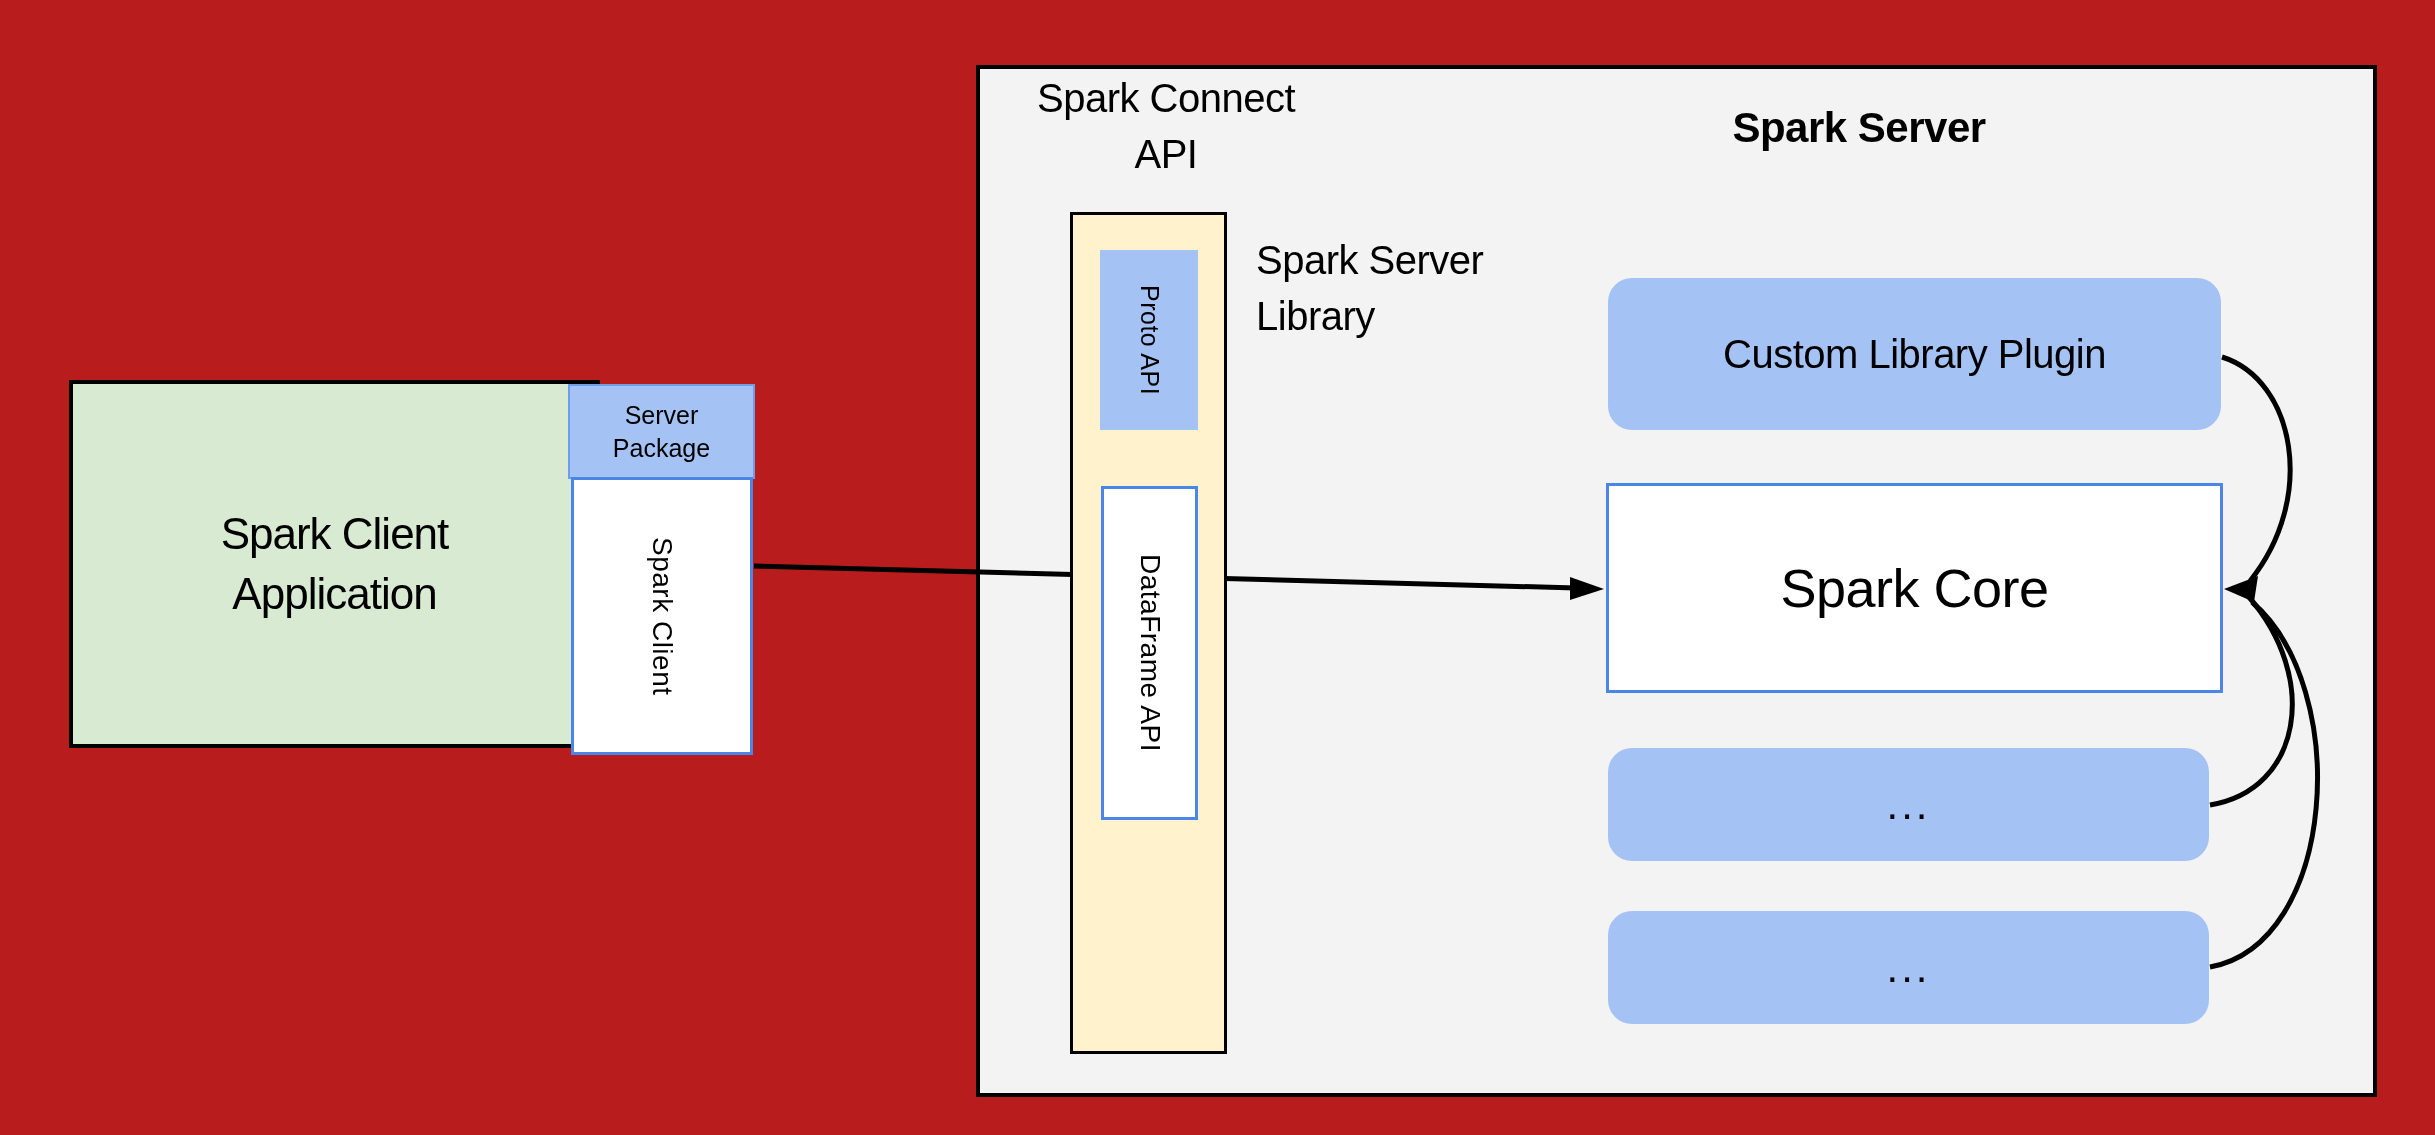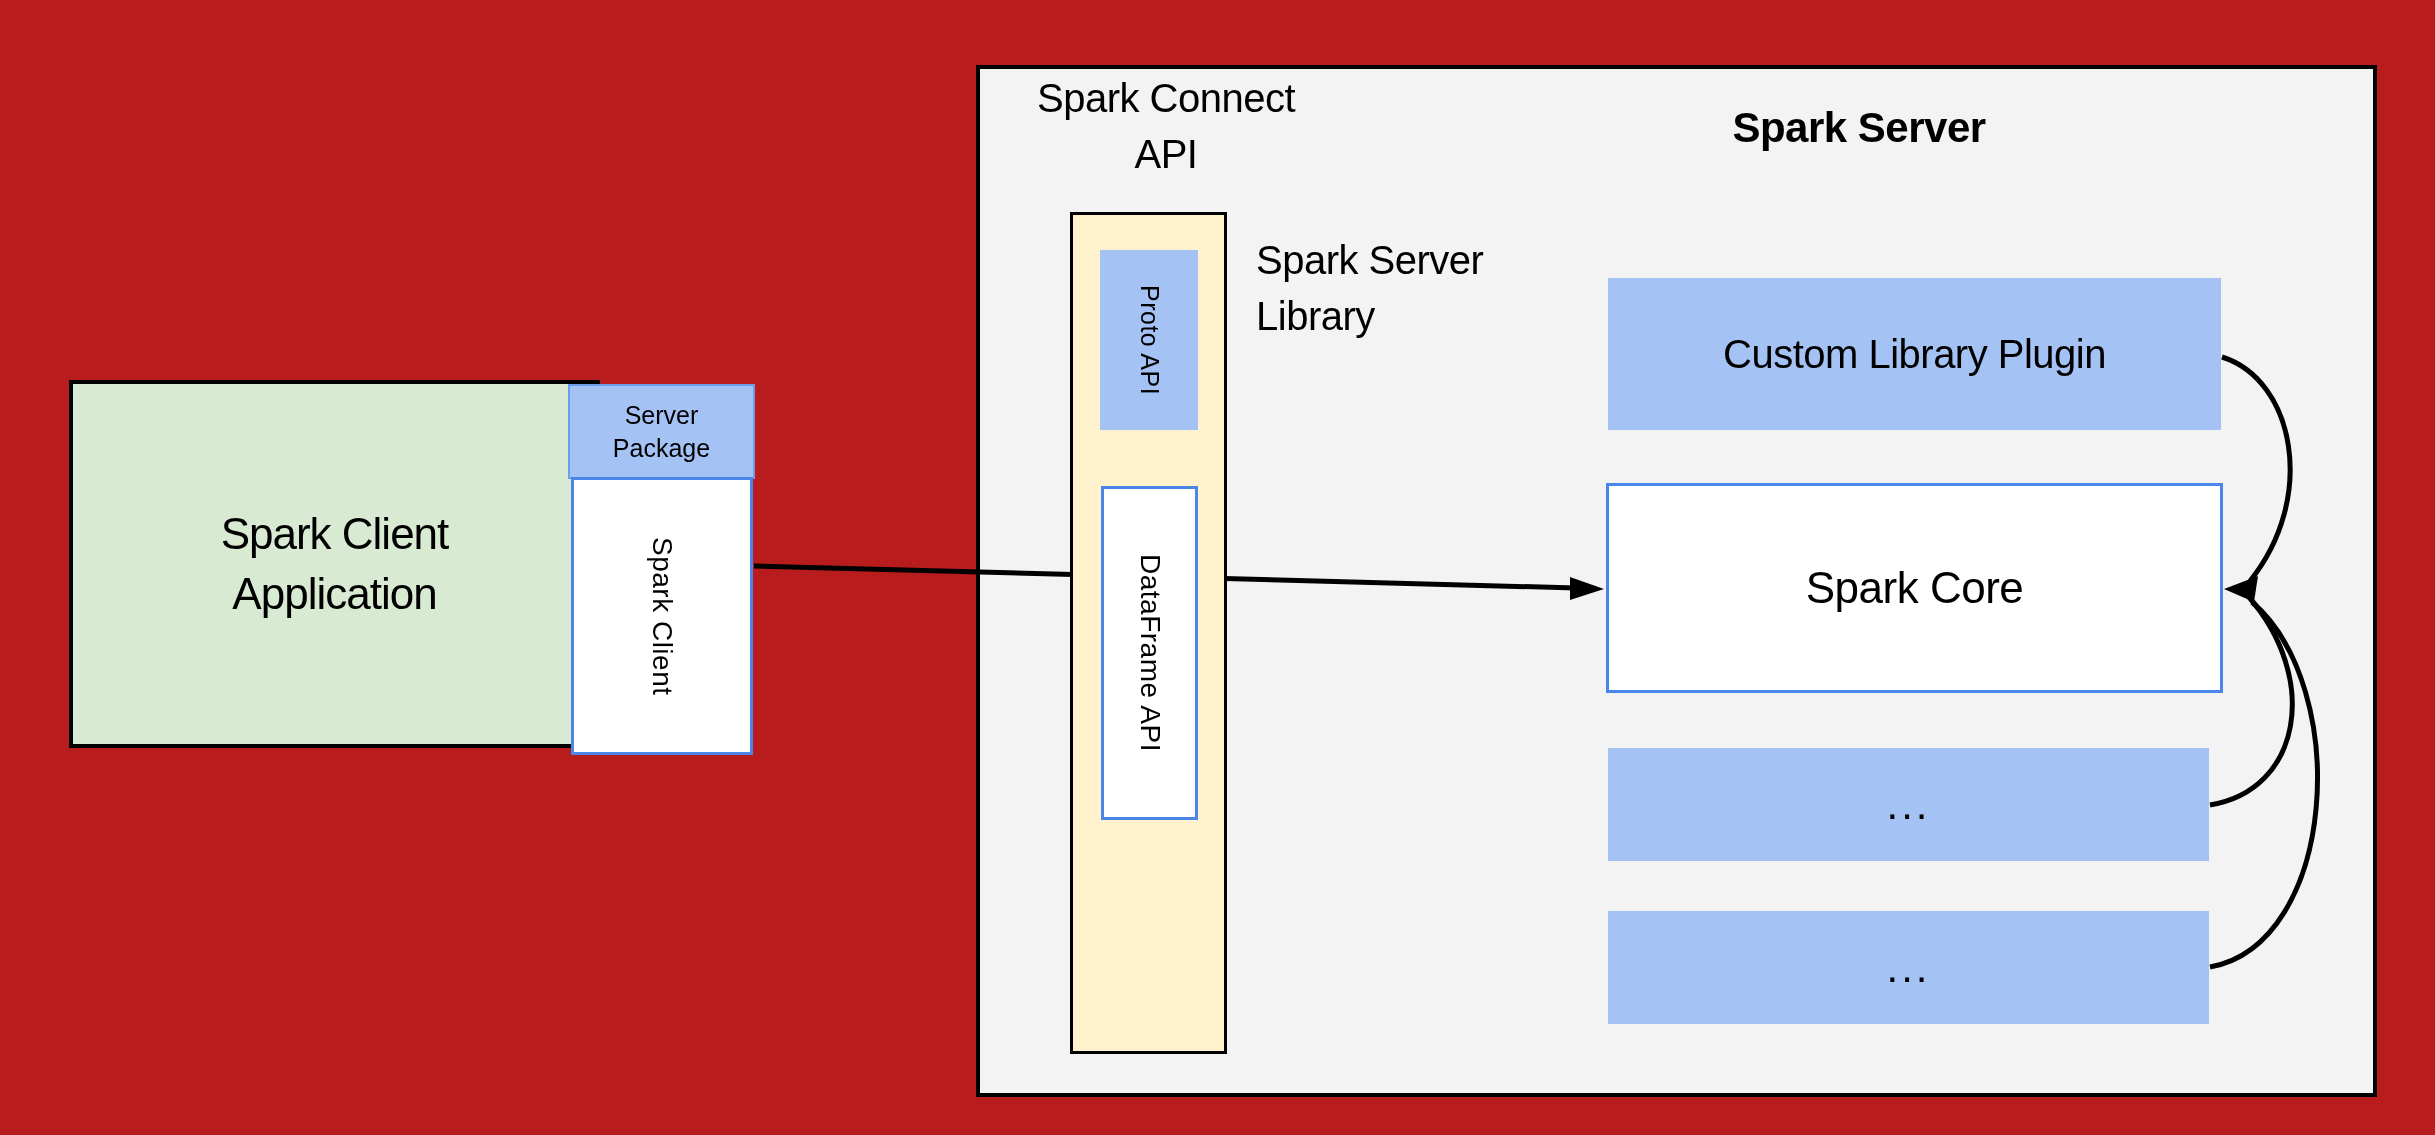--- a/index.html
+++ b/index.html
@@ -15,29 +15,29 @@
 
   
   .panel{background:var(--panel);border:4px solid var(--ink);z-index:1;}
   .greenbox{background:var(--green);border:4px solid var(--ink);z-index:1;}
   .creambox{background:var(--cream);border:3px solid var(--ink);z-index:3;}
 
   
   .bluebox{background:var(--blue);z-index:4;}
   .bluebox.bordered{border:2px solid var(--blue-border);}
   .whitebox{background:#ffffff;border:3px solid var(--accent);z-index:4;}
-  .rightblue{background:var(--blue);z-index:1;}
+  .rightblue{background:var(--blue);z-index:1;border-radius:24px;}
   .rightwhite{background:#ffffff;border:3px solid var(--accent);z-index:1;}
 
   
   .t-big{font-size:44px;line-height:60px;letter-spacing:-1px;}
   .t-title{font-size:40px;line-height:56px;letter-spacing:-0.5px;}
   .t-title-b{font-size:42px;line-height:50px;font-weight:bold;letter-spacing:-0.5px;}
   .t-box{font-size:40px;letter-spacing:-0.5px;}
-  .t-core{font-size:44px;letter-spacing:-0.5px;}
+  .t-core{font-size:54px;letter-spacing:-0.5px;}
   .t-sm{font-size:25px;line-height:33px;}
   .t-dots{font-size:42px;letter-spacing:3px;}
   .vert{writing-mode:vertical-rl;text-orientation:mixed;}
   .v28{font-size:28px;letter-spacing:0.5px;}
   .v25{font-size:25px;letter-spacing:0.5px;}
 
   svg.overlay{position:absolute;left:0;top:0;z-index:2;}
 </style>
 </head>
 <body>

